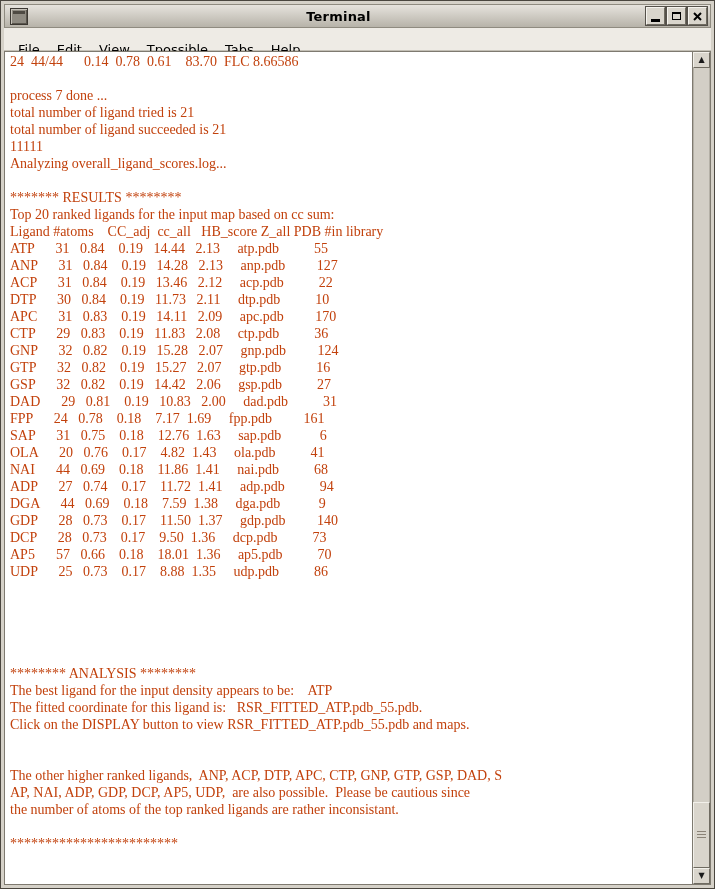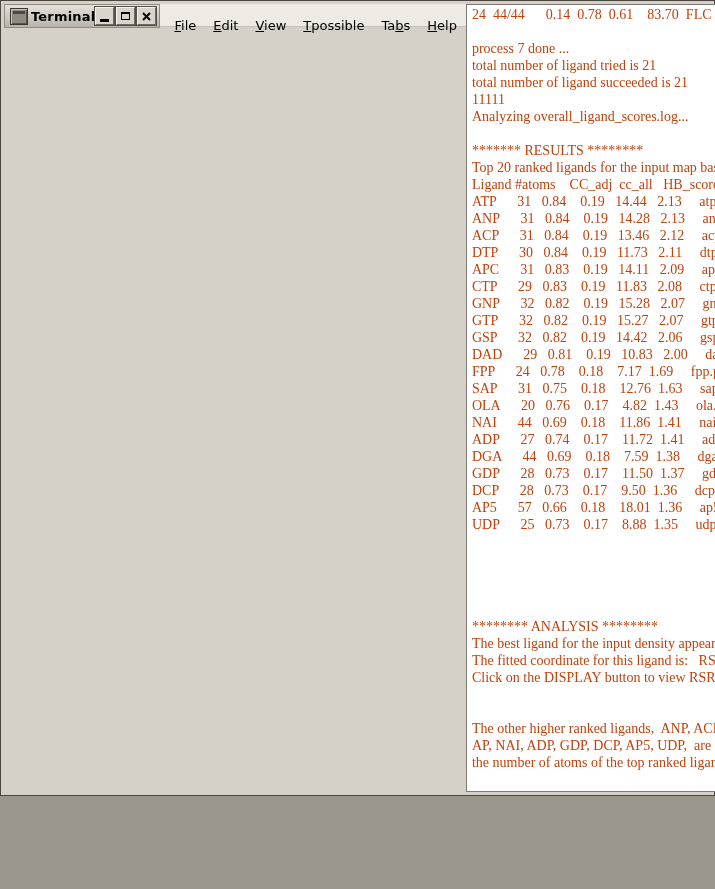--- a/index.html
+++ b/index.html
@@ -3,25 +3,25 @@
 <meta charset="utf-8">
 <style>
   html,body { margin:0; padding:0; }
   body {
     width:715px; height:889px;
     font-family:"DejaVu Sans","Liberation Sans",sans-serif;
     background:#9a968c;
   }
   .window {
     box-sizing:border-box;
-    width:715px; height:796px;
+    width:715px; height:889px;
     border:1px solid #4a463f;
     background:#d5d1c8;
     padding:3px;
-    display:flex; flex-direction:row;
+    display:flex; flex-direction:column;
   }
   
   .titlebar {
     height:22px; flex:0 0 22px;
     display:flex; align-items:center;
     background:linear-gradient(#e6e3dd,#b7b3a9);
     border:1px solid #8f8b80;
     padding:0 2px;
   }
   .win-icon {

